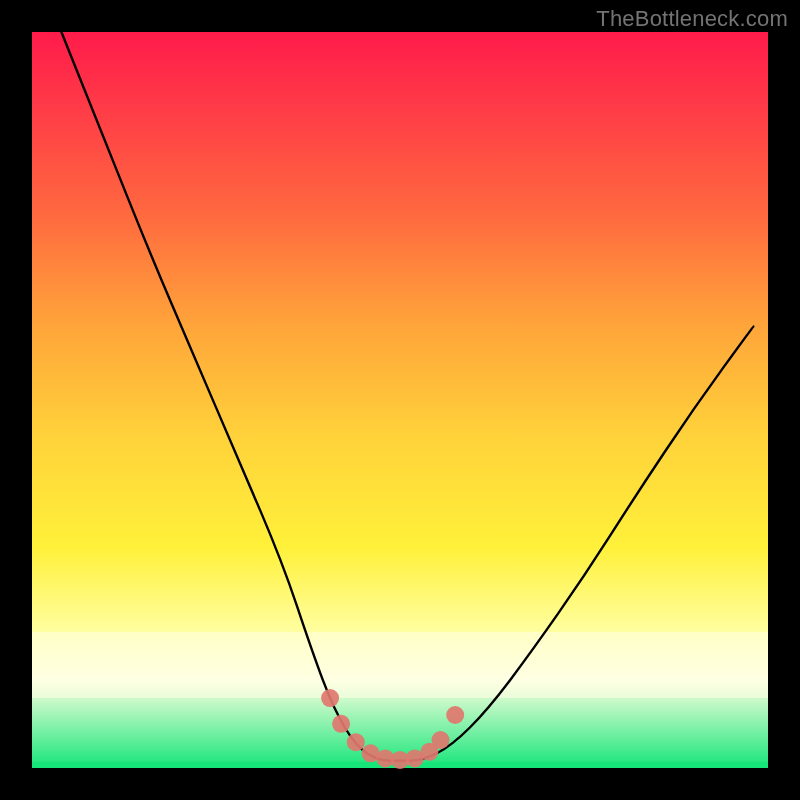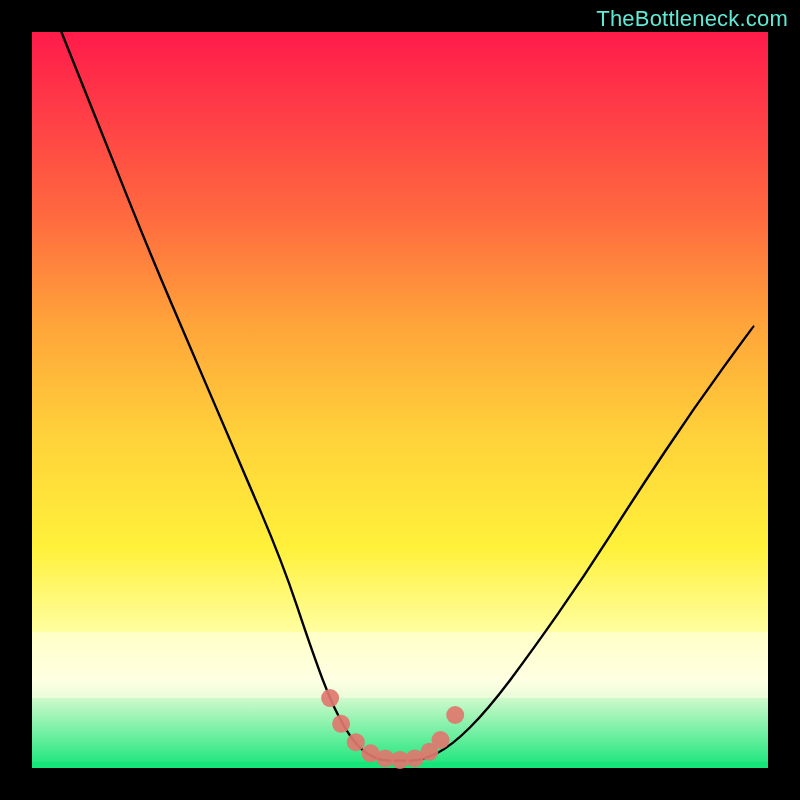--- a/index.html
+++ b/index.html
@@ -52,21 +52,21 @@
     left: 0;
     width: 100%;
     bottom: 0;
     height: 6px;
     background: #16e57a;
   }
   .watermark {
     position: absolute;
     top: 6px;
     right: 12px;
-    color: #5eead4;
+    color: #737373;
     font-size: 22px;
     letter-spacing: 0.2px;
     font-weight: 500;
   }
   svg.curve {
     position: absolute;
     left: 0; top: 0;
     width: 100%; height: 100%;
     overflow: visible;
   }

